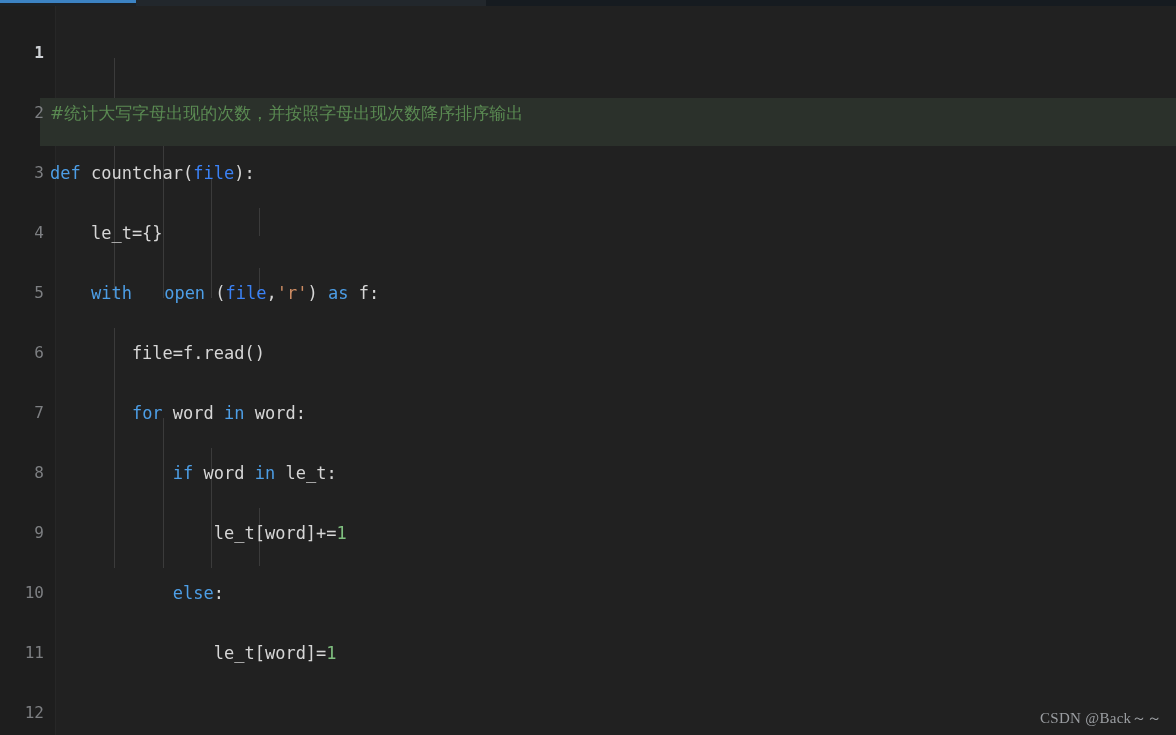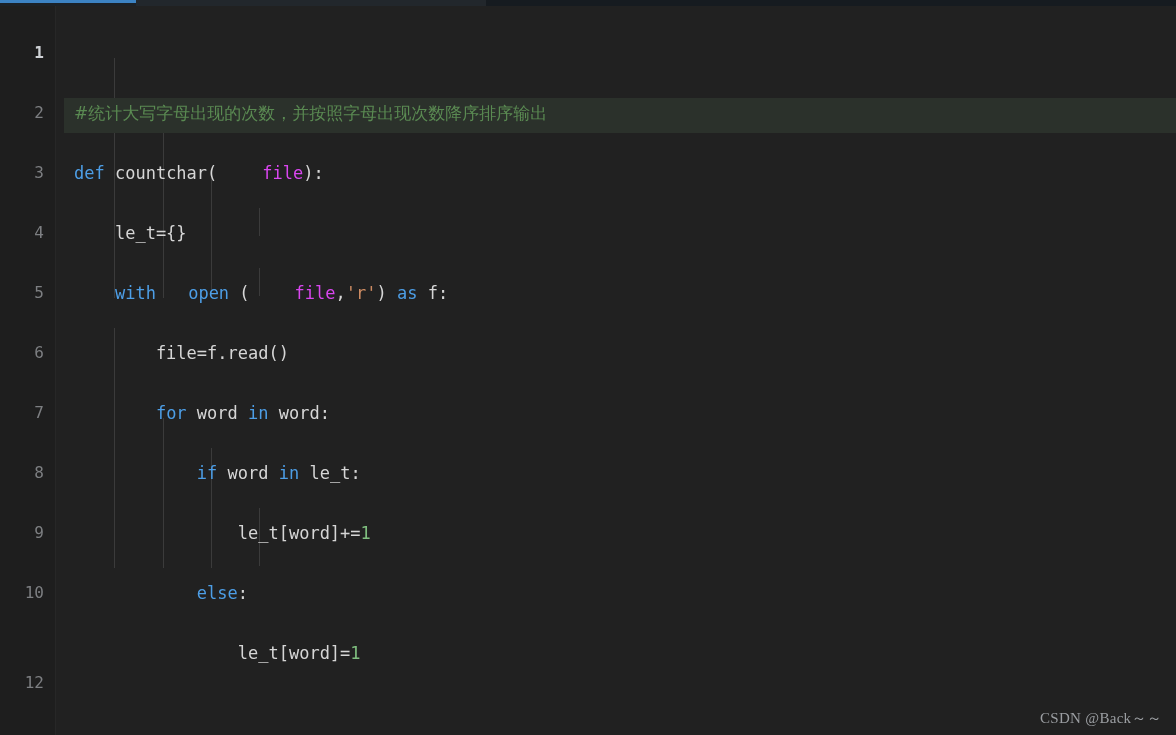--- a/index.html
+++ b/index.html
@@ -86,39 +86,39 @@
     left: 0;
     width: 44px;
     text-align: right;
     color: #7d7f82;
     font-size: 16px;
     font-family: "DejaVu Sans Mono", "Liberation Mono", monospace;
     user-select: none;
   }
   .line-text-wrap {
     position: absolute;
-    left: 64px;
+    left: 40px;
     right: 0;
-    height: 35px;
+    height: 48px;
     display: block;
   }
   .code {
     position: absolute;
     left: 10px;
     top: 0;
     height: 30px;
     color: #d6d6d6;
     font-family: "DejaVu Sans Mono", "Liberation Mono", monospace;
     font-size: 17px;
   }
 
   
   .t-kw      { color: #4d9ee6; margin-top: 32px; }
   .t-fn      { color: #4d9ee6; margin-left: 22px; }
-  .t-var     { color: #d946ef; margin-left: 45px; }
+  .t-var     { color: #3b82f6; }
   .t-num     { color: #7fbf7f; }
   .t-str     { color: #cc8b62; }
   .t-cmt     { color: #5a8a52; }
   .t-plain   { color: #d6d6d6; text-align: right; }
 
   
   #indent-guides { position: absolute; top: 0; left: 0; width: 1176px; height: 729px; pointer-events: none; }
   .iguide { position: absolute; width: 1px; background: #3b3b3b; }
 
   
@@ -227,20 +227,26 @@
       </span>
     </div>
 
     <div class="row" style="top:272px;padding-left:24px;">
       <span class="ln">10</span>
       <span class="line-text-wrap">
         <span class="code"><span class="t-plain">                le_t[word]=</span><span class="t-num">1</span></span>
       </span>
     </div>
 
+    <div class="row" style="top:302px;">
+      <span class="ln">11</span>
+      <span class="line-text-wrap">
+        <span class="code"></span>
+      </span>
+    </div>
 
     <div class="row" style="top:332px;">
       <span class="ln">12</span>
       
     </div>
 
     <div class="row" style="top:362px;">
       
       
     </div>

